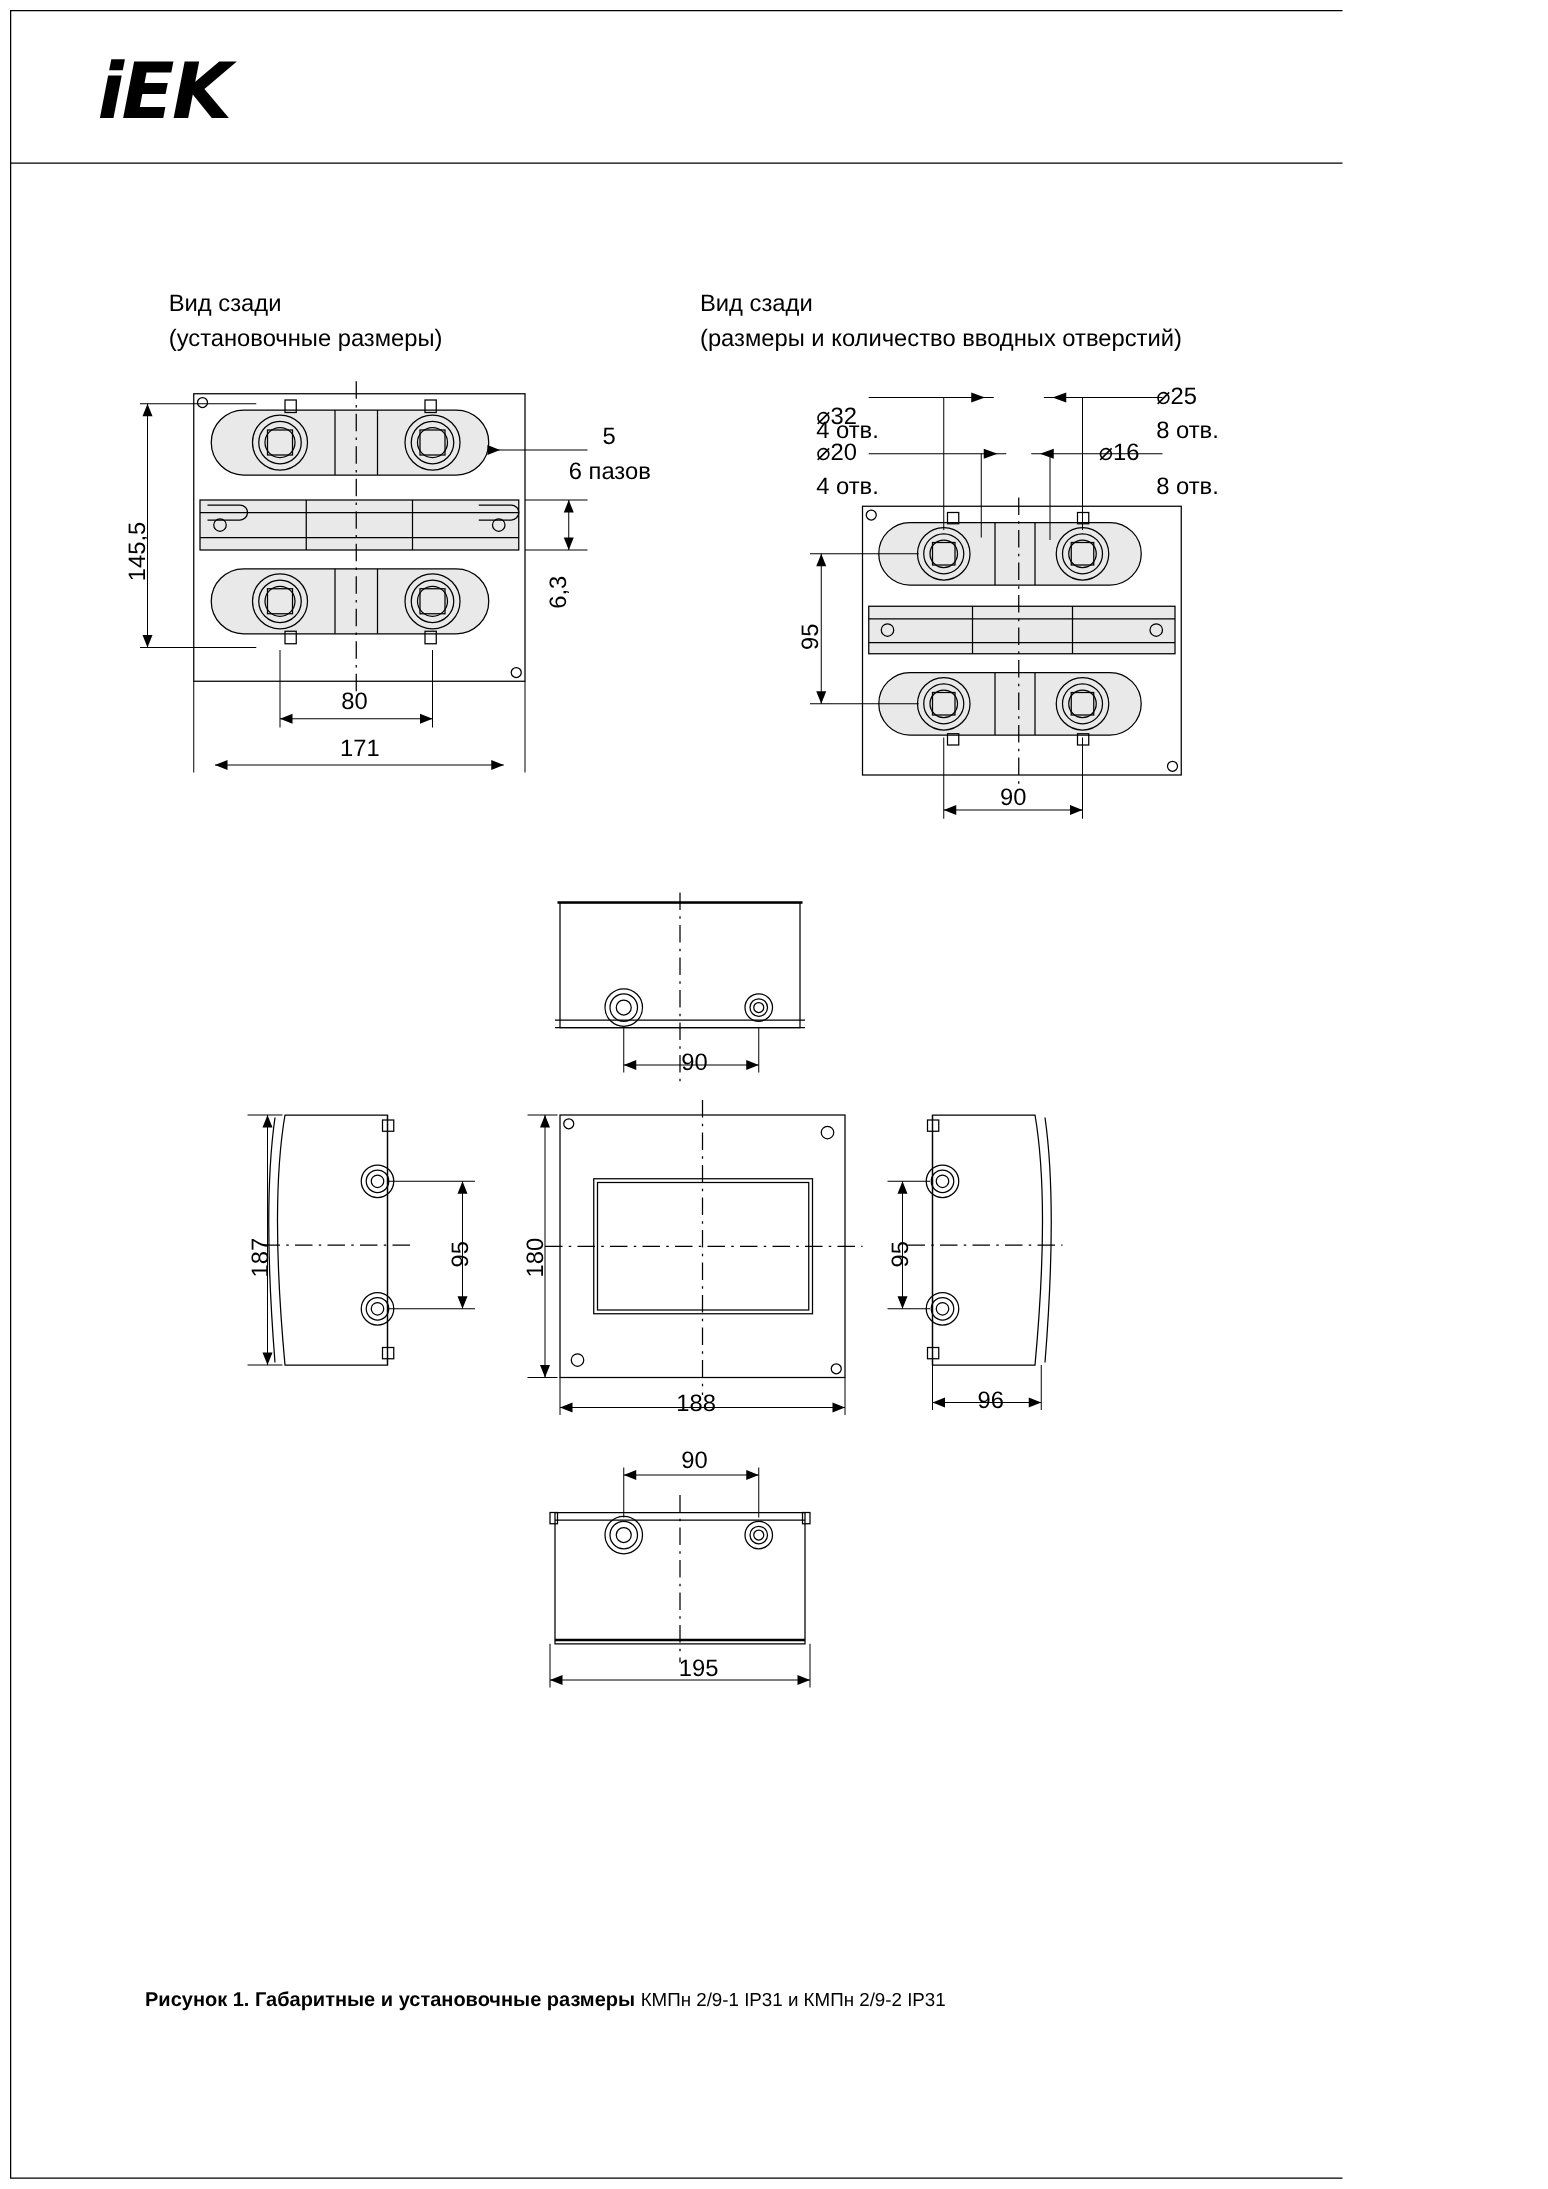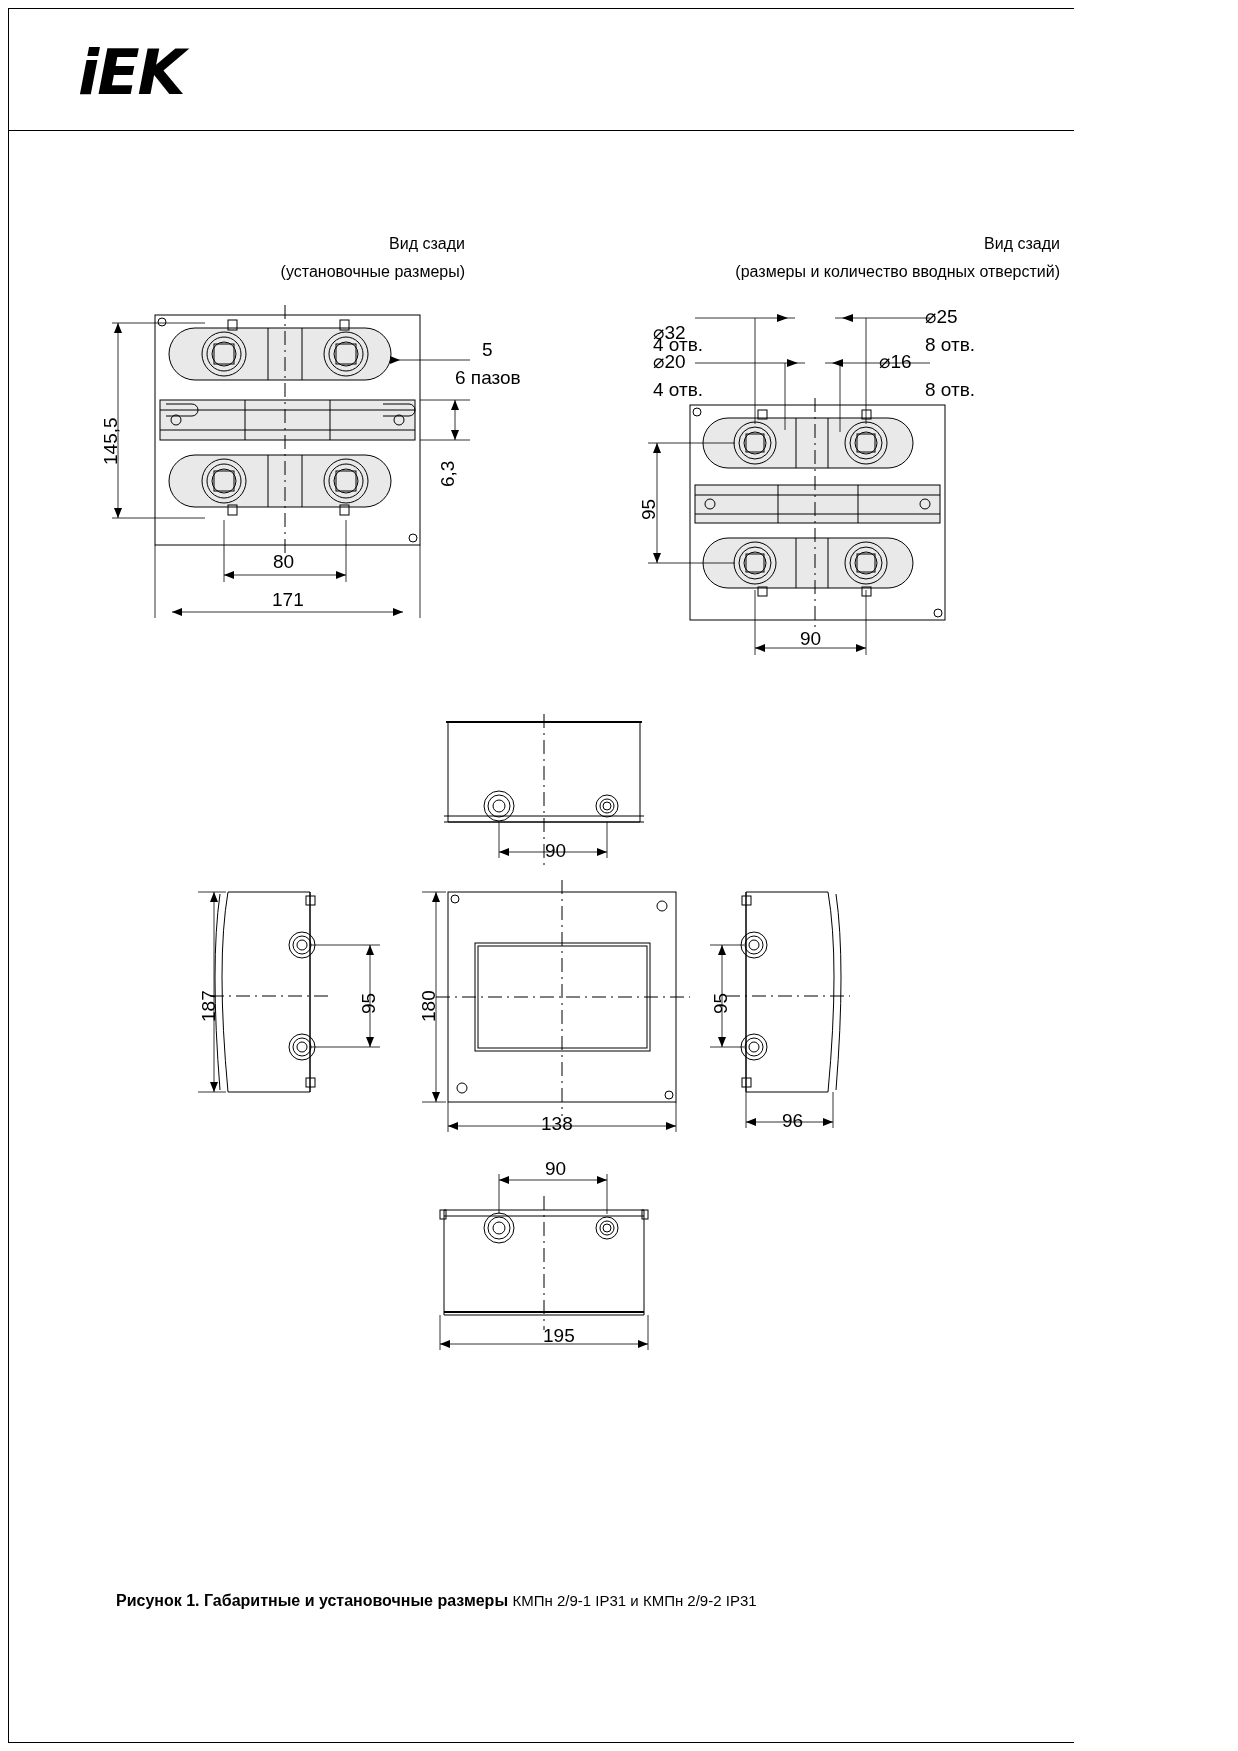--- a/index.html
+++ b/index.html
@@ -36,22 +36,22 @@
     font-weight: bold;
     font-style: italic;
     font-size: 62px;
     letter-spacing: -2px;
     color: #000000;
     line-height: 1;
   }
   
   .ttl {
     position: absolute;
-    font-size: 16px;
-    text-align: right;
+    font-size: 19px;
+    text-align: left;
     line-height: 28px;
     white-space: nowrap;
   }
   .dim {
     position: absolute;
     font-size: 19px;
     white-space: nowrap;
   }
   .dim.vert {
     transform-origin: 0 0;
@@ -338,21 +338,21 @@
     <path d="M36 22 l-4 10 h8 z" fill="#000"></path>
     <path d="M36 232 l-4 -10 h8 z" fill="#000"></path>
 
     <line class="st-thin" x1="48" y1="232" x2="48" y2="262"></line>
     <line class="st-thin" x1="276" y1="232" x2="276" y2="262"></line>
     <line class="st-thin" x1="48" y1="256" x2="276" y2="256"></line>
     <path d="M48 256 l10 -4 v8 z" fill="#000"></path>
     <path d="M276 256 l-10 -4 v8 z" fill="#000"></path>
   </svg>
   <div class="dim vert" style="left:418px; top:1022px;">180</div>
-  <div class="dim" style="left:541px; top:1113px;">138</div>
+  <div class="dim" style="left:541px; top:1113px;">188</div>
 
   <svg style="left:700px; top:870px; width:260px; height:270px;" viewBox="0 0 260 270">
     <path class="st" d="M128 22 q12 70 0 200 h-82 v-200 z"></path>
     <path class="st" d="M136 24 q10 70 0 196"></path>
     <line class="st" x1="46" y1="22" x2="46" y2="222"></line>
     <circle class="st" cx="54" cy="75" r="13"></circle>
     <circle class="st" cx="54" cy="75" r="9"></circle>
     <circle class="st" cx="54" cy="75" r="5"></circle>
     <circle class="st" cx="54" cy="177" r="13"></circle>
     <circle class="st" cx="54" cy="177" r="9"></circle>

